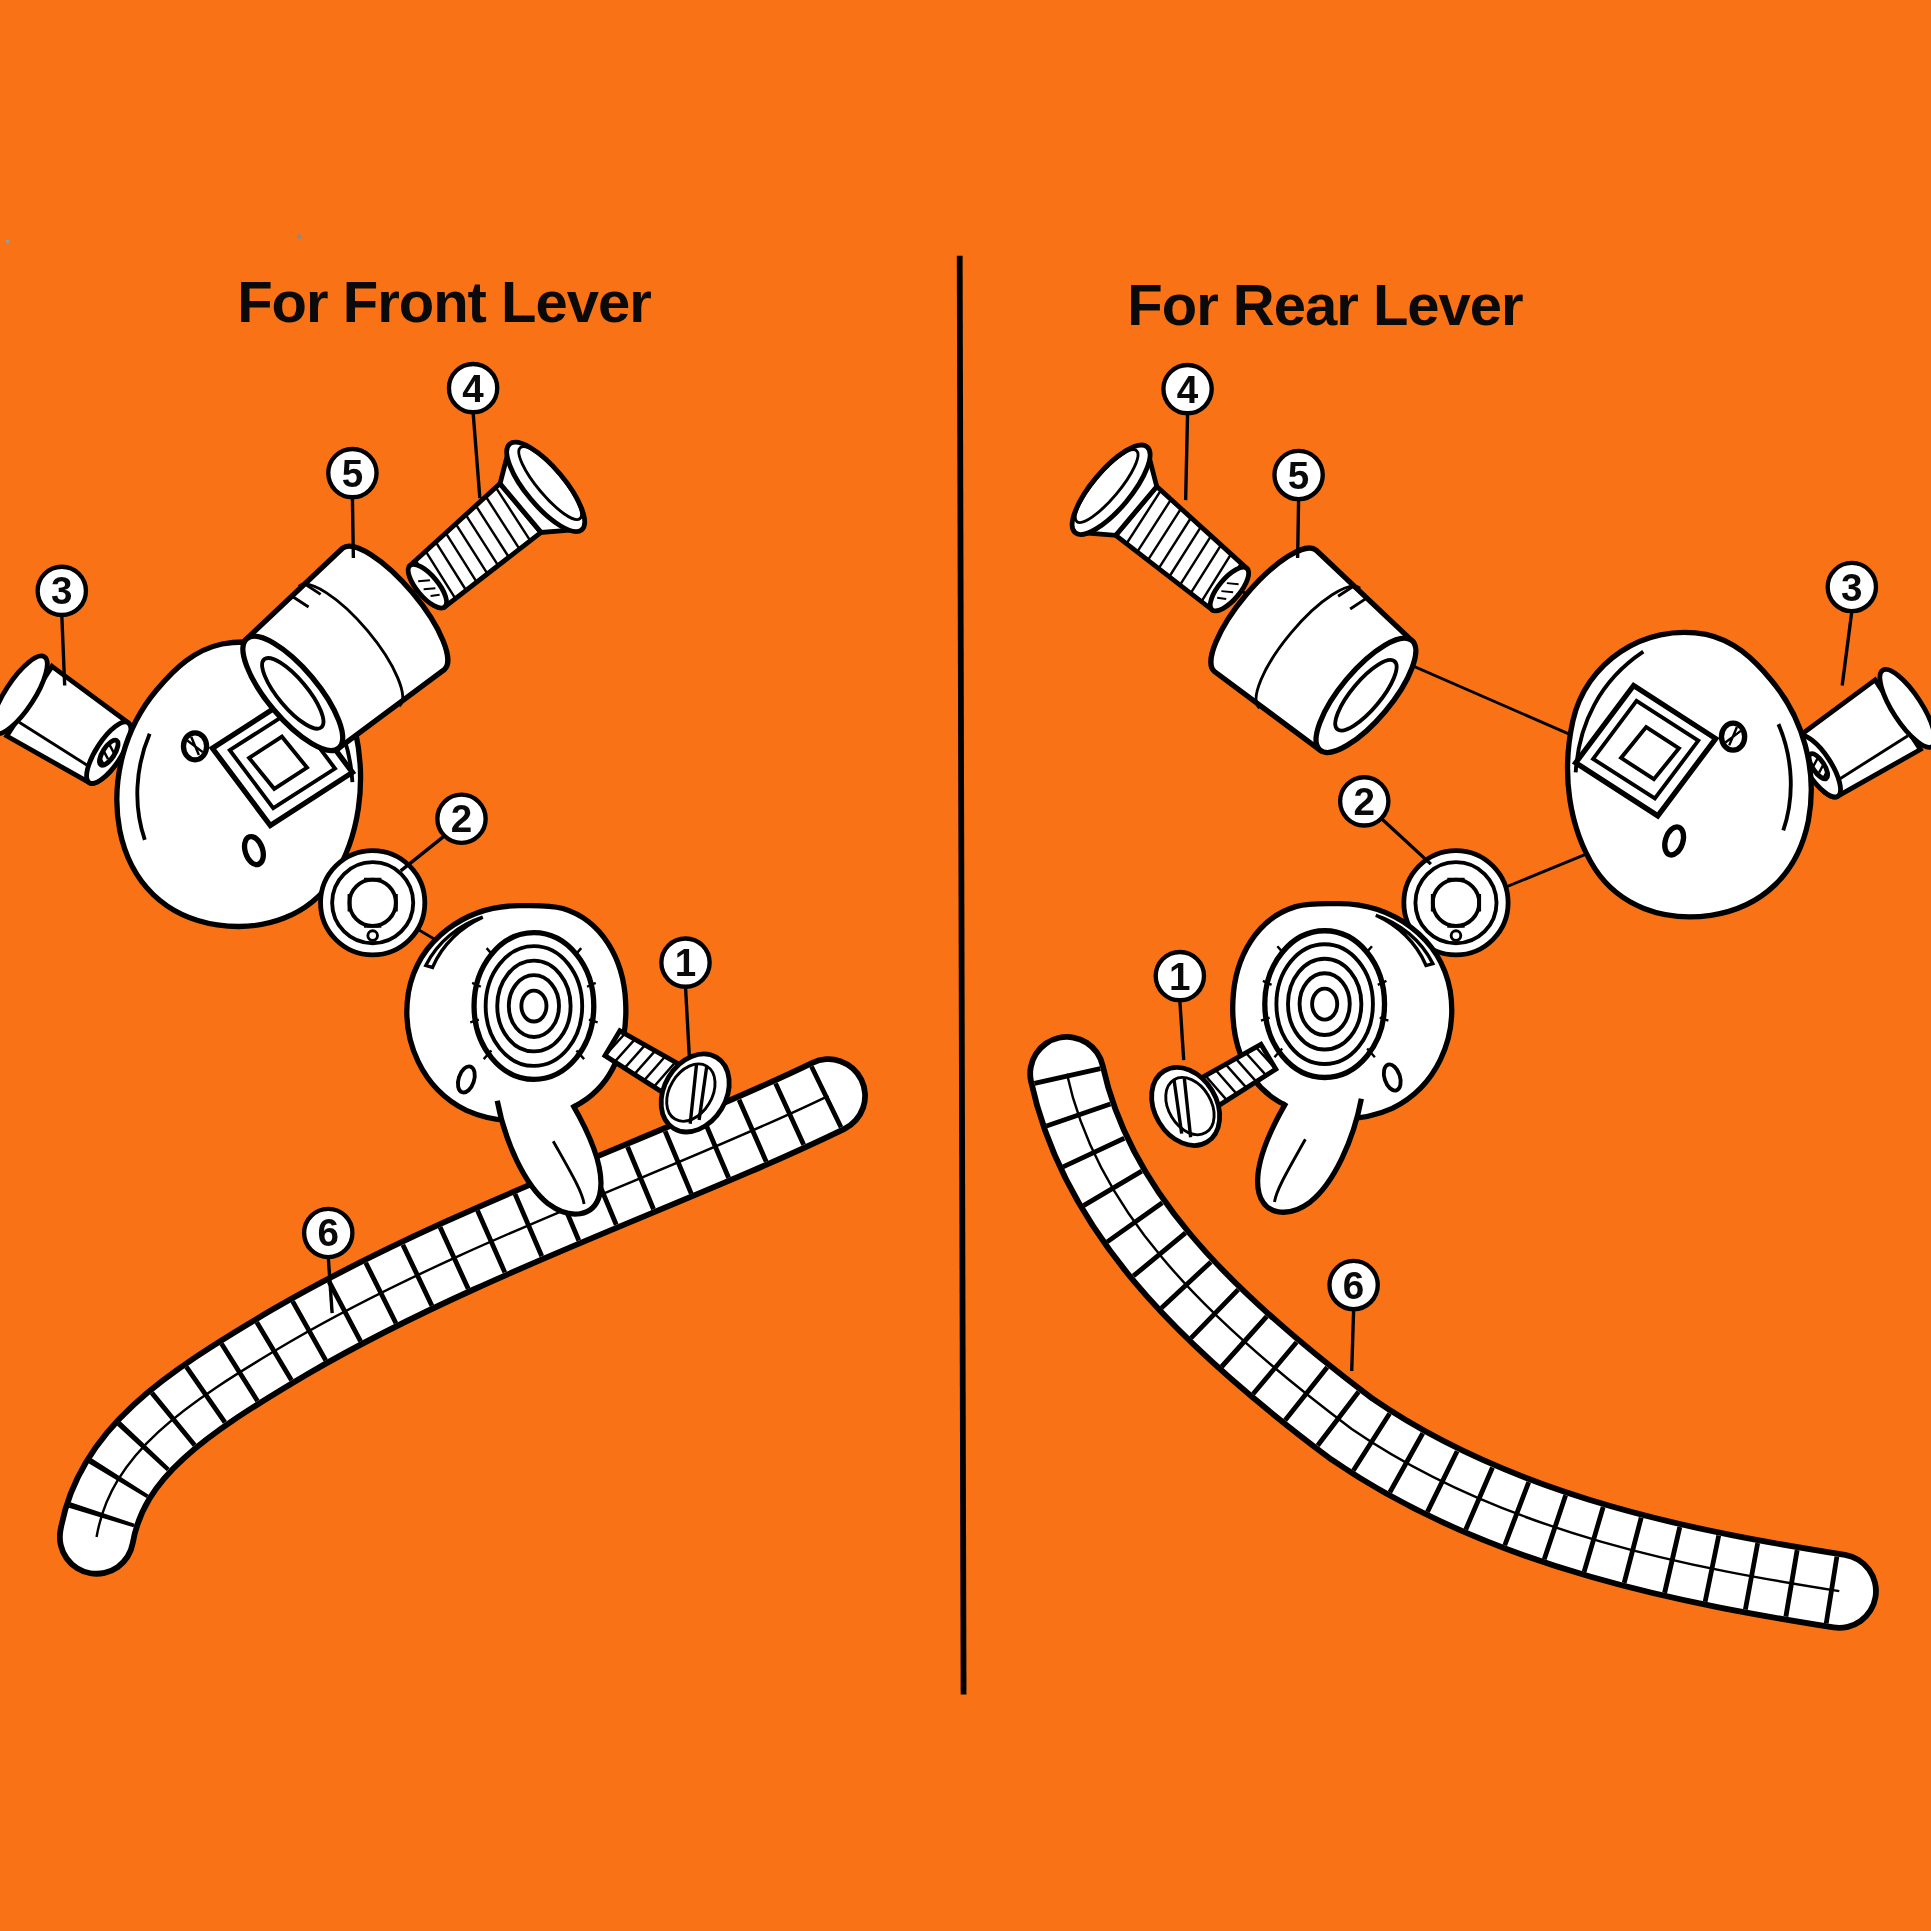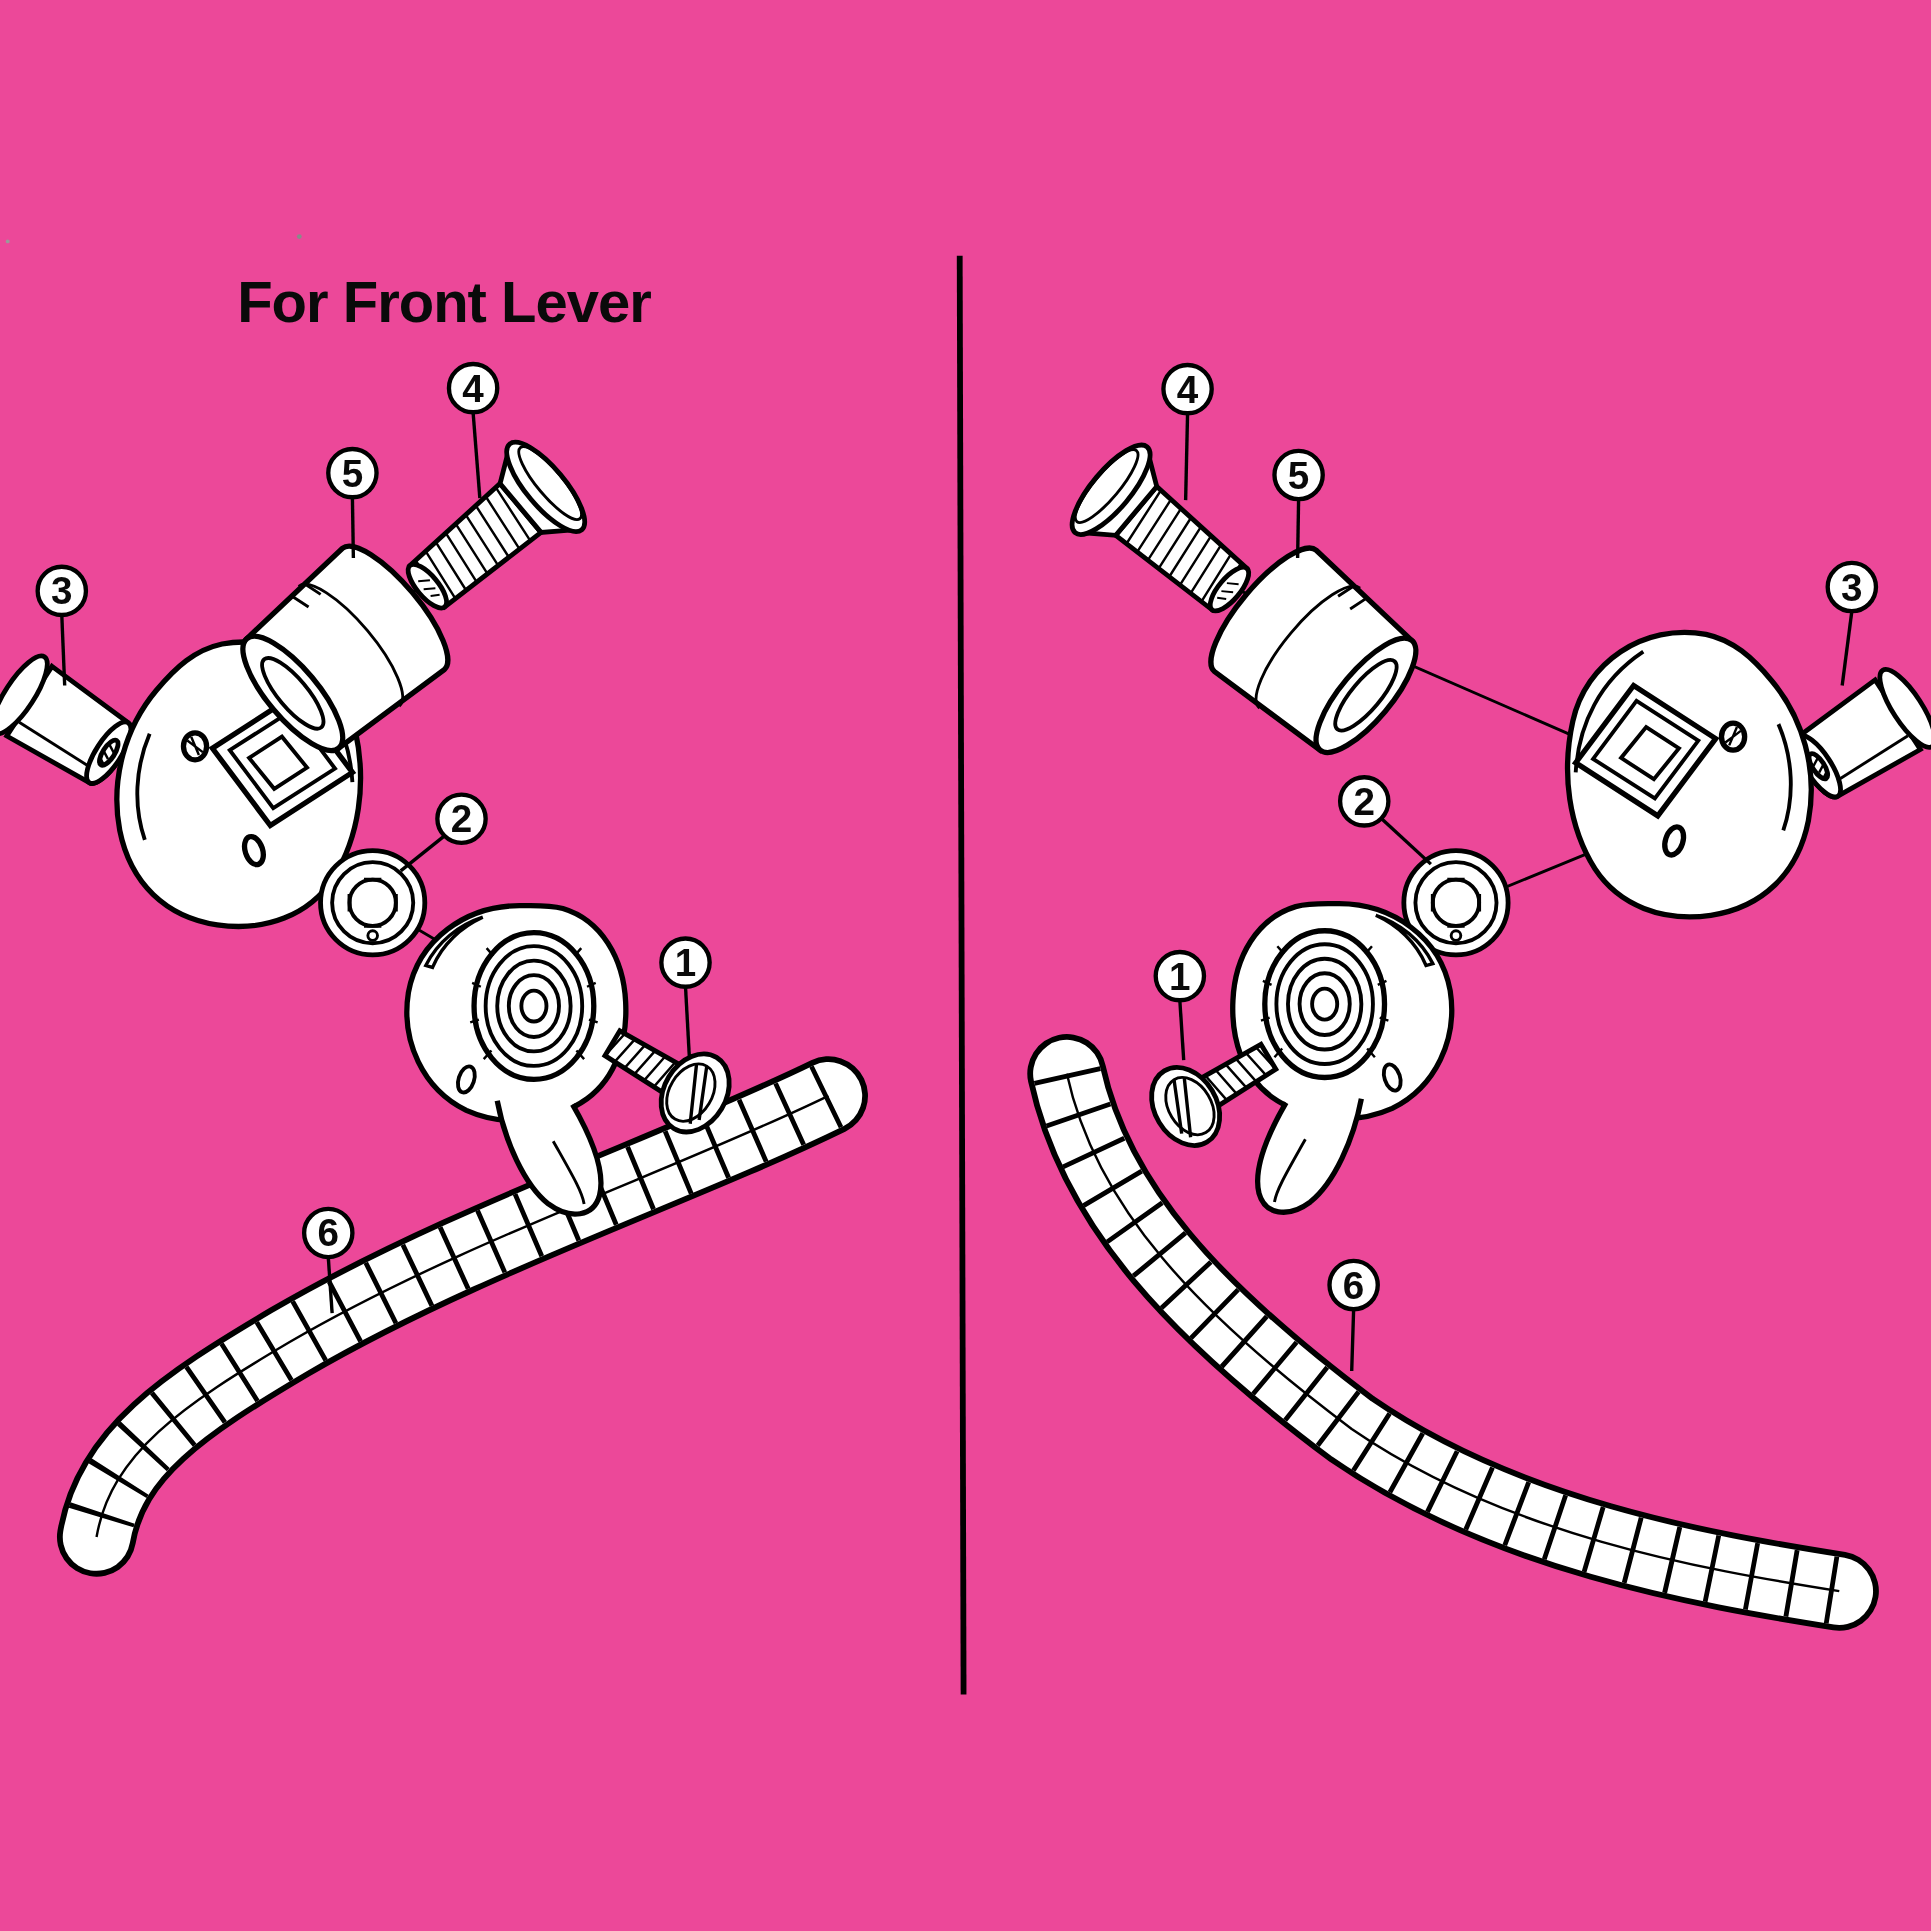--- a/index.html
+++ b/index.html
@@ -1,19 +1,19 @@
 <!DOCTYPE html>
 <html><head>
 <meta charset="utf-8">
 <style>
   html,body{margin:0;padding:0;background:#fff;}
   .canvas{
     position:relative;
     width:1931px;height:1931px;
-    background:#ec4899;
+    background:#f97316;
     font-family:"Liberation Sans", sans-serif;
     overflow:hidden;
   }
   .panel-title{
     position:absolute;
     transform:translateX(-50%);
     font-size:58px;
     font-weight:700;
     letter-spacing:-1px;
     color:#0a0a0a;
@@ -28,20 +28,21 @@
     font-weight:700;
     fill:#0a0a0a;
   }
 </style>
 </head>
 <body>
 
 <div class="canvas">
 
   <div class="panel-title" id="title-front">For Front Lever</div>
+  <div class="panel-title" id="title-rear">For Rear Lever</div>
 
   <svg width="1931" height="1931" viewBox="0 0 2000 2000">
     <defs>
 
       <g id="p-nut" fill="#fff" stroke="#000" stroke-width="5">
         <path d="M -40 -43 L 58 -37 A 13 37 0 1 1 58 37 L -40 43 Z"></path>
         <ellipse cx="-52" cy="0" rx="15" ry="47"></ellipse>
         <path d="M -37 24 L 54 23" stroke-width="3" fill="none"></path>
         <ellipse cx="58" cy="0" rx="13" ry="37"></ellipse>
         <ellipse cx="58" cy="0" rx="6" ry="15"></ellipse>

